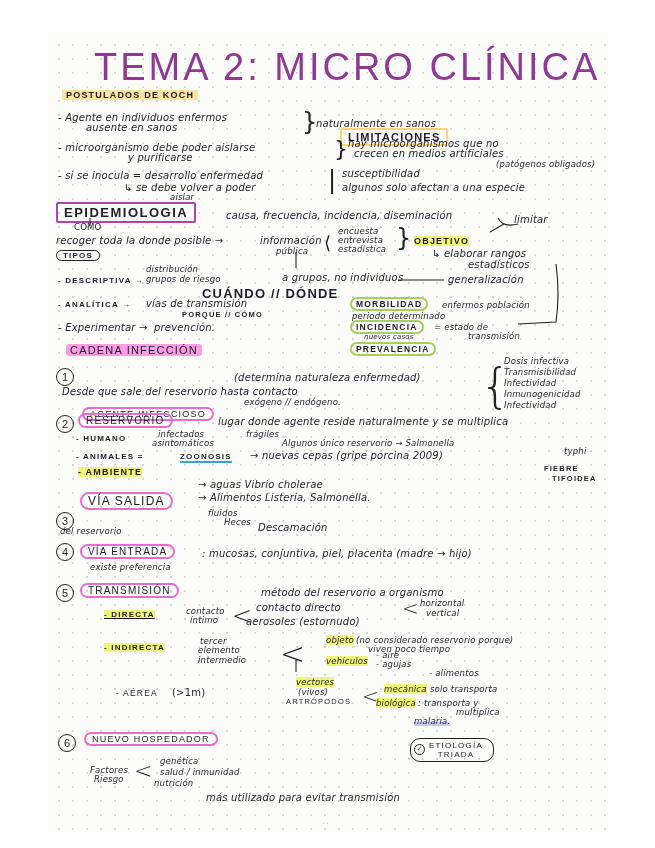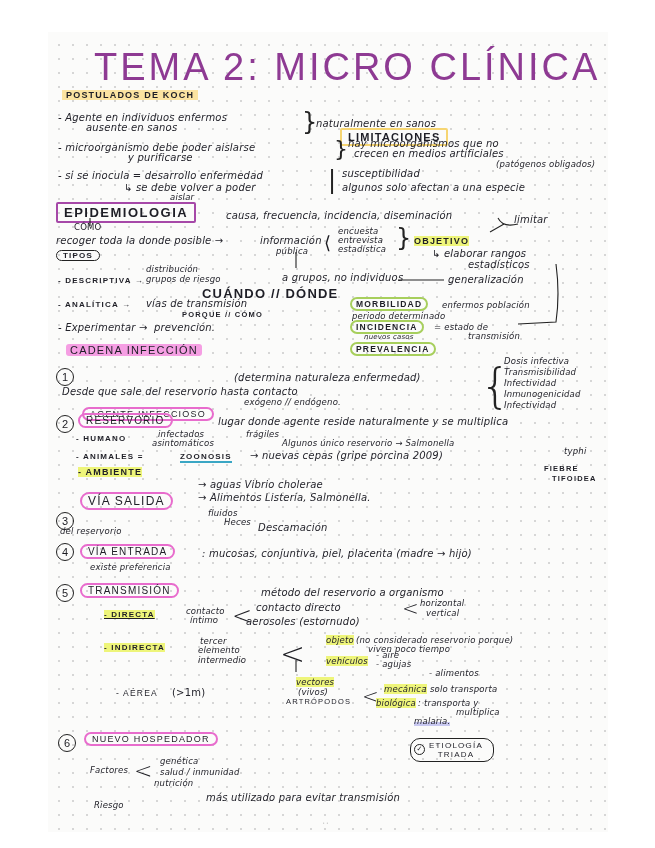--- a/index.html
+++ b/index.html
@@ -180,21 +180,21 @@
   <div class="abs hw hw-s hl-lime" style="left:336px;top:652px;">mecánica</div>
   <div class="abs hw hw-s" style="left:376px;top:652px;">: solo transporta</div>
   <div class="abs hw hw-s hl-lime" style="left:328px;top:666px;">biológica</div>
   <div class="abs hw hw-s" style="left:370px;top:666px;">: transporta y</div>
   <div class="abs hw hw-s" style="left:408px;top:675px;">multiplica</div>
   <div class="abs hw hw-s underline-lav" style="left:366px;top:684px;">malaria.</div>
 
   <div class="abs num" style="left:10px;top:702px;">6</div>
   <div class="abs caps oval-pink" style="left:36px;top:700px;font-size:9px;font-weight:400;">NUEVO HOSPEDADOR</div>
   <div class="abs hw hw-s" style="left:42px;top:733px;">Factores</div>
-  <div class="abs hw hw-s" style="left:46px;top:768px;">Riesgo</div>
+  <div class="abs hw hw-s" style="left:46px;top:742px;">Riesgo</div>
   <div class="abs arrow" style="left:86px;top:726px;font-size:22px;font-weight:100;">&lt;</div>
   <div class="abs hw hw-s" style="left:112px;top:724px;">genética</div>
   <div class="abs hw hw-s" style="left:112px;top:735px;">salud / inmunidad</div>
   <div class="abs hw hw-s" style="left:106px;top:746px;">nutrición</div>
 
   <div class="abs oval-black" style="left:362px;top:706px;padding:2px 10px 2px 18px;border-radius:10px;">
     <span class="abs" style="left:3px;top:5px;width:9px;height:9px;border:1.4px solid #222;border-radius:50%;font-size:7px;line-height:9px;text-align:center;">✓</span>
     <div class="caps" style="font-size:8px;font-weight:400;text-align:center;">ETIOLOGÍA</div>
     <div class="caps" style="font-size:8px;font-weight:400;text-align:center;">TRIADA</div>
   </div>

